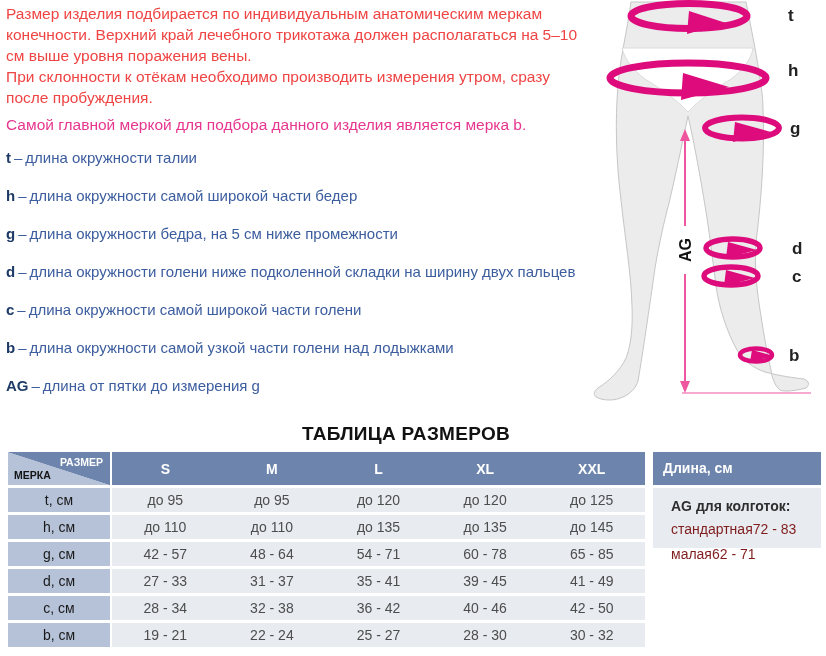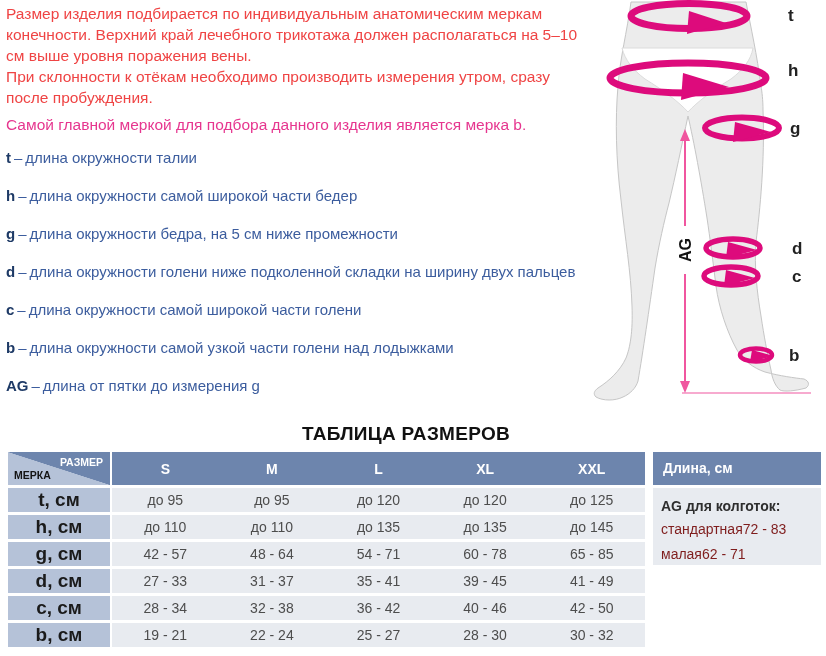--- a/index.html
+++ b/index.html
@@ -29,29 +29,29 @@
   .corner-cell { position:absolute; left:0; top:0; width:102px; height:33px;
                  background:linear-gradient(to top right, #b5c2d8 49.6%, #6d85ad 50.4%); }
   .corner-top    { position:absolute; right:7px; top:4px;  font-size:10.5px; font-weight:bold; color:#fff; }
   .corner-bottom { position:absolute; left:6px; bottom:4px; font-size:10.5px; font-weight:bold; color:#141414; }
   .head-bar { position:absolute; left:104px; top:0; width:533px; height:33px; background:#6d85ad; display:flex; }
   .head-cell { flex:1; display:flex; align-items:center; justify-content:center;
                color:#fff; font-size:14px; font-weight:bold; }
   .t-row { position:absolute; left:0; width:637px; height:24px; }
   .t-label { position:absolute; left:0; top:0; width:102px; height:24px; background:#b5c2d8;
              display:flex; align-items:center; justify-content:center;
-             font-size:19px; font-weight:bold; color:#1a1a1a; }
+             font-size:14px; font-weight:normal; color:#1a1a1a; }
   .t-data { position:absolute; left:104px; top:0; width:533px; height:24px; background:#e8ebf0; display:flex; }
   .t-cell { flex:1; display:flex; align-items:center; justify-content:center; font-size:14px; color:#4d4d4d; }
 
   
   .len-panel { position:absolute; left:653px; top:452px; width:168px; }
   .len-head { height:33px; background:#6d85ad; color:#fff; font-size:14px; font-weight:bold;
               line-height:33px; padding-left:10px; }
-  .len-body { margin-top:3px; height:77px; background:#e8ebf0; padding:7px 10px 0 8px; }
+  .len-body { margin-top:3px; height:60px; background:#e8ebf0; padding:7px 10px 0 18px; }
   .len-sub { font-size:14px; font-weight:bold; color:#2e2e2e; line-height:22px; }
   .len-row { display:flex; justify-content:flex-start; font-size:14px; color:#7f1d1d; line-height:25px; }
 </style>
 </head>
 <body>
 
 <div class="page">
 
   <div class="para" style="top:3px">
     <div class="para-line">Размер изделия подбирается по индивидуальным анатомическим меркам</div>

